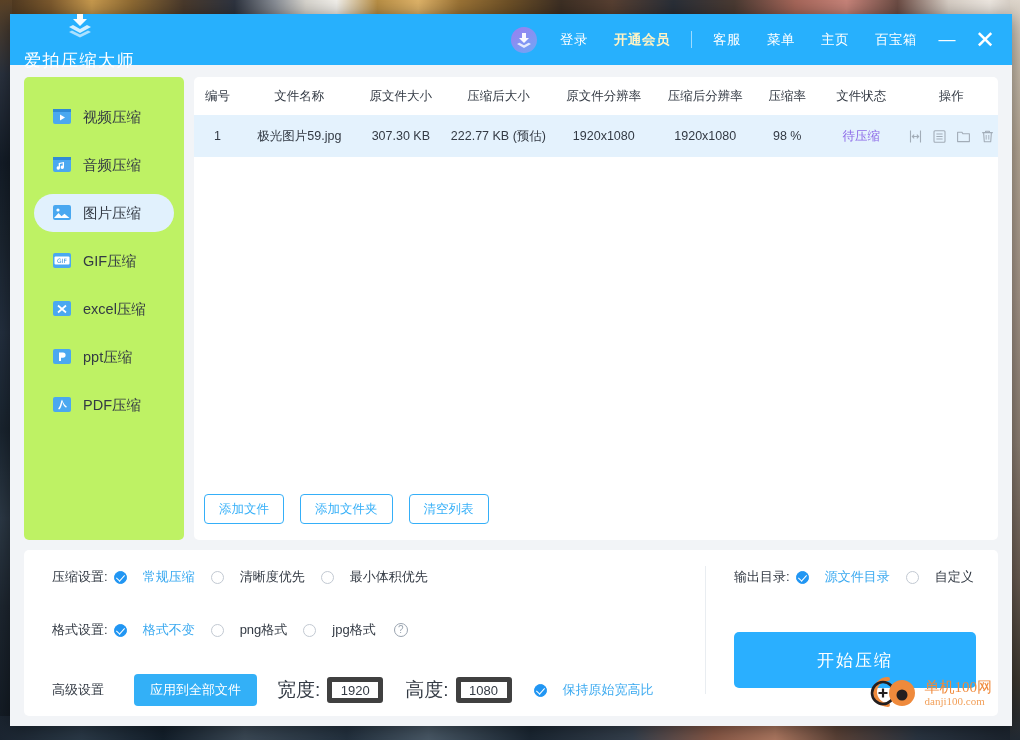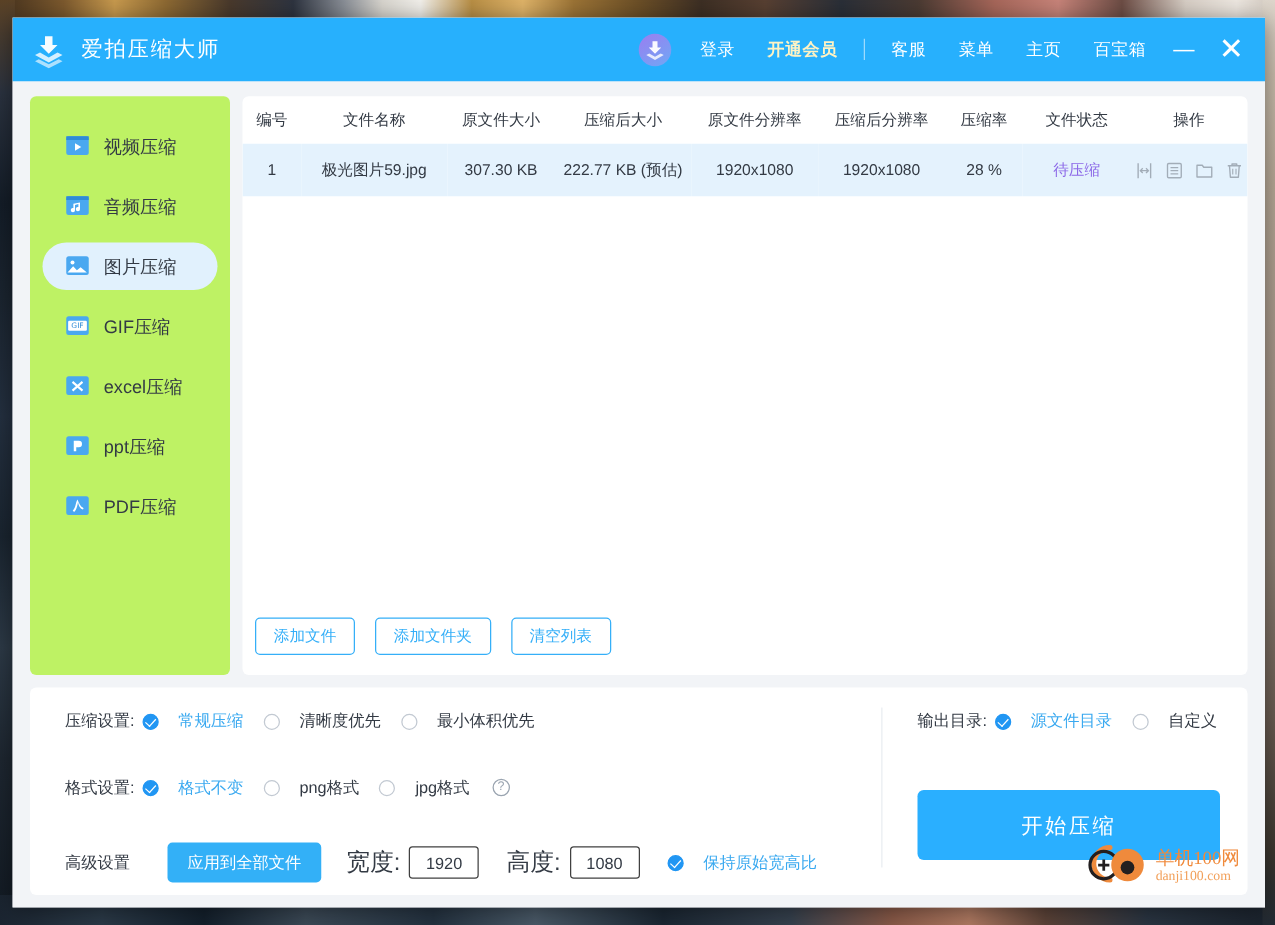--- a/index.html
+++ b/index.html
@@ -65,21 +65,21 @@
   
   .titlebar {
     height: 51px;
     background: #27b0fd;
     display: flex;
     align-items: center;
     padding: 0 12px 0 14px;
     flex-shrink: 0;
     position: relative;
   }
-  .brand { display: flex; align-items: center; gap: 11px; }
+  .brand { display: flex; align-items: center; gap: 11px; flex-direction: column; }
   .brand-logo { width: 30px; height: 30px; position: relative; }
   .brand-title {
     color: #ffffff; font-size: 17px; letter-spacing: 1.5px; font-weight: 400;
   }
   .tb-right {
     position: absolute; right: 10px; top: 0; height: 51px;
     display: flex; align-items: center; gap: 0;
   }
   .avatar {
     width: 26px; height: 26px; border-radius: 50%;
@@ -214,21 +214,21 @@
     margin-left: 2px; cursor: pointer;
   }
 
   .btn-apply {
     background: #33b0f7; color: #fff; border: none; border-radius: 4px;
     font-size: 13px; padding: 7px 16px; cursor: pointer;
     margin-left: 24px; margin-right: 20px; font-family: inherit;
   }
   .num-label { font-size: 19px; color: #333a44; margin-right: 7px; }
   .num-input {
-    width: 56px; height: 26px; border: 1px solid #404040; border-radius: 3px;
+    width: 56px; height: 26px; border: 5px solid #404040; border-radius: 3px;
     text-align: center; font-size: 13px; color: #333a44;
     font-family: inherit; background: #fff;
   }
   .gap-r { margin-right: 22px; }
 
   .btn-start {
     width: 100%; height: 56px; background: #2aafff; border: none;
     border-radius: 5px; color: #fff; font-size: 17px; letter-spacing: 2px;
     cursor: pointer; font-family: inherit;
   }
@@ -396,21 +396,21 @@
               </tr>
             </thead>
             <tbody>
               <tr class="sel">
                 <td>1</td>
                 <td>极光图片59.jpg</td>
                 <td>307.30 KB</td>
                 <td>222.77 KB (预估)</td>
                 <td>1920x1080</td>
                 <td>1920x1080</td>
-                <td>28 %</td>
+                <td>98 %</td>
                 <td class="status">待压缩</td>
                 <td>
                   <span class="ops">
                     <span class="opicon">
                       <svg width="15" height="15" viewBox="0 0 15 15">
                         <path d="M2.5 1.5 v12 M12.5 1.5 v12" stroke="#7b838e" stroke-width="1.1"></path>
                         <path d="M4.5 7.5 h6 M6.2 5.6 L4.3 7.5 6.2 9.4 M8.8 5.6 L10.7 7.5 8.8 9.4" stroke="#7b838e" stroke-width="1.1" fill="none"></path>
                       </svg>
                     </span>
                     <span class="opicon">

